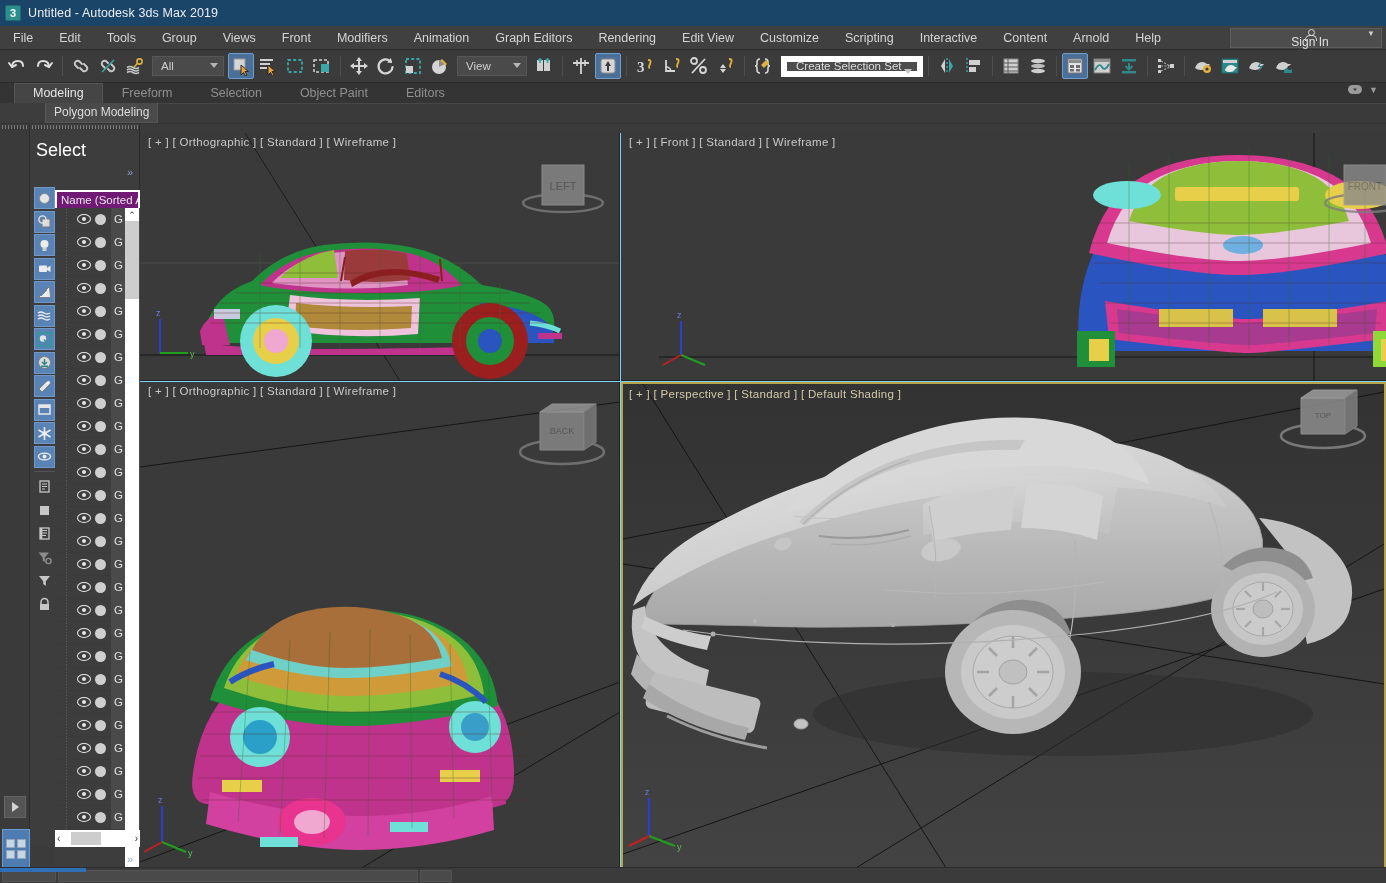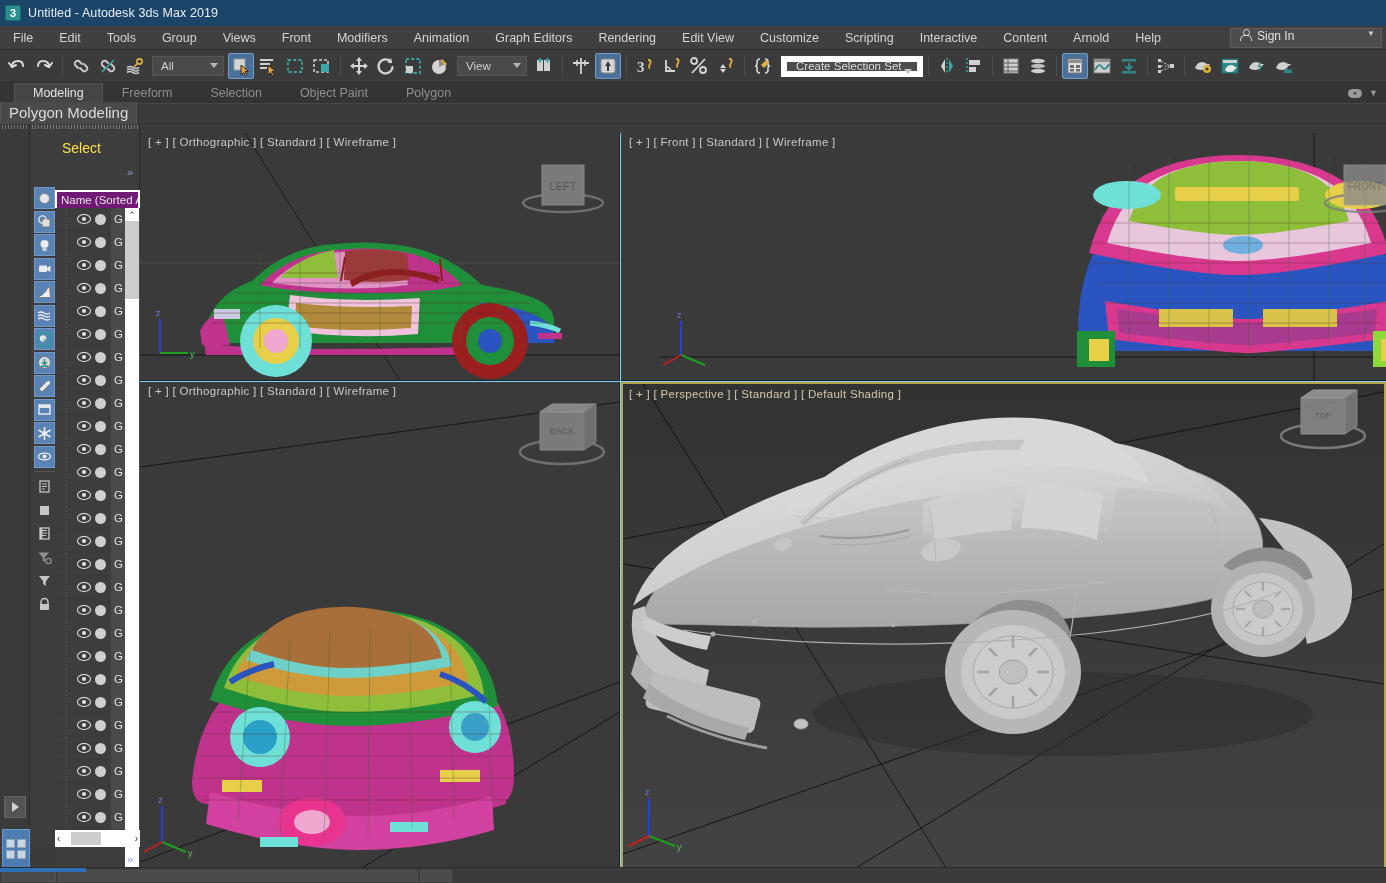--- a/index.html
+++ b/index.html
@@ -35,22 +35,22 @@
     border-bottom:1px solid #2d2d2d;
   }
   .menu-item {
     color:#d4d4d4; font-size:12.5px; padding: 3px 13px; cursor:default;
     white-space: nowrap;
   }
   .signin {
     position:absolute; right:4px; top:2px;
     width:152px; height:20px;
     background:#4d4d4d; border:1px solid #5d5d5d;
-    display:flex; align-items:flex-start; gap:6px; padding-left:8px;
-    color:#e0e0e0; font-size:12px;
+    display:flex; align-items:center; gap:6px; padding-left:8px;
+    color:#e0e0e0; font-size:12px;flex-direction:column;
   }
   .signin .caret { position:absolute; right:6px; font-size:8px; color:#cfcfcf;}
   .person-ico { width:12px; height:12px; position:relative; }
   .person-ico::before{content:"";position:absolute;left:3.5px;top:0;width:5px;height:5px;border-radius:50%;border:1.3px solid #d8d8d8;}
   .person-ico::after{content:"";position:absolute;left:1px;top:6px;width:10px;height:5px;border-radius:5px 5px 0 0;border:1.3px solid #d8d8d8;border-bottom:none;}
 
   
   .maintoolbar {
     position:absolute; left:0; top:50px; width:1386px; height:33px;
     background:#3b3b3b;
@@ -77,36 +77,36 @@
     padding:0 16px 0 9px; position:relative; margin-left:4px;
   }
   .btn-text .cb-caret{ position:absolute; right:5px; top:7px; width:0;height:0;
     border-left:4px solid transparent;border-right:4px solid transparent;border-top:5px solid #c3c3c3;}
 
   
   .ribbon {
     position:absolute; left:0; top:83px; width:1386px; height:41px;
     background:#343434;
   }
-  .ribbon-tabs { display:flex; height:20px; align-items:center; padding-left:14px;}
+  .ribbon-tabs { display:flex; height:20px; align-items:flex-start; padding-left:14px;}
   .rtab {
     font-size:12.5px; color:#8f8f8f; padding:2px 18px 3px 18px;
     border:1px solid transparent; border-bottom:none;
   }
   .rtab.sel { background:#454545; color:#e4e4e4; border-color:#555; }
   .ribbon-mini {
     margin-left:auto; display:flex; align-items:center; gap:4px; padding-right:8px;
   }
   .ribbon-panel {
     margin-top:0px; height:20px; display:flex; align-items:center;
     background:#3d3d3d;
   }
   .ribbon-panel .pl {
-    font-size:15px;color:#dcdcdc; padding:2px 8px 3px 8px;
-    background:#4a4a4a; border:1px solid #565656; border-top:none;
+    font-size:12px;color:#dcdcdc; padding:2px 8px 3px 8px;
+    background:#4a4a4a; border:1px solid #565656; border-top:none;margin-left:45px;
   }
   .ribbon-rest { flex:1; height:20px; background:#3a3a3a; border-top:1px solid #474747;}
 
   
   .leftstrip {
     position:absolute; left:0; top:124px; width:30px; height:759px;
     background:#3a3a3a; border-right:1px solid #2c2c2c;
   }
   .dotrail{ position:absolute; left:2px; top:1px; width:26px; height:4px;
     background-image: repeating-linear-gradient(90deg,#777 0 1px,transparent 1px 3px);}
@@ -122,21 +122,21 @@
   .grid-btn .g{ display:grid;grid-template-columns:repeat(2,9px);grid-template-rows:repeat(2,9px);gap:2px;}
   .grid-btn .g i{ background:#c8d6e4; border:1px solid #8fa6bd;}
 
   
   .explorer {
     position:absolute; left:30px; top:124px; width:110px; height:723px;
     background:#3d3d3d; border-right:1px solid #2b2b2b;
   }
   .exp-dot{ position:absolute; left:2px; top:1px; width:106px; height:4px;
     background-image: repeating-linear-gradient(90deg,#7b7b7b 0 1px,transparent 1px 3px);}
-  .exp-title{ position:absolute; left:32px; top:16px; color:#fde047; font-size:14px; }
+  .exp-title{ position:absolute; left:6px; top:16px; color:#ffffff; font-size:18px; }
   .exp-chev{ position:absolute; right:7px; top:42px; color:#8da0c0; font-size:11px; letter-spacing:-1px;}
   .exp-colhdr{
     position:absolute; left:25px; top:66px; width:85px; height:26px;
     background:#701a75; border:2px solid #ffffff; color:#e5e5e5;
     font-size:11.5px; padding-left:4px; line-height:17px; overflow:hidden; white-space:nowrap;
   }
   .filtercol{ position:absolute; left:4px; top:63px; width:22px; }
   .ficon{ width:21px; height:22px; margin-bottom:1.5px;
           display:flex;align-items:center;justify-content:center; }
   .ficon.on{ background:#5a83b5; border:1px solid #7099c9; }
@@ -493,21 +493,21 @@
         </svg>
     </div>
   </div>
 
   <div class="ribbon">
     <div class="ribbon-tabs">
       <div class="rtab sel">Modeling</div>
       <div class="rtab">Freeform</div>
       <div class="rtab">Selection</div>
       <div class="rtab">Object Paint</div>
-      <div class="rtab">Polygon</div>
+      <div class="rtab">Editors</div>
       <div class="ribbon-mini">
         <svg width="18" height="13" viewBox="0 0 18 13">
             <rect x="1" y="2" width="14" height="9" rx="4.5" fill="#9a9a9a"></rect>
             <path d="M6 5.5 L8 8 L10 5.5 Z" fill="#3b3b3b"></path>
           </svg>
         <span style="color:#9a9a9a;font-size:9px">▼</span>
       </div>
     </div>
     <div class="ribbon-panel">
       <div class="pl">Polygon Modeling</div>

